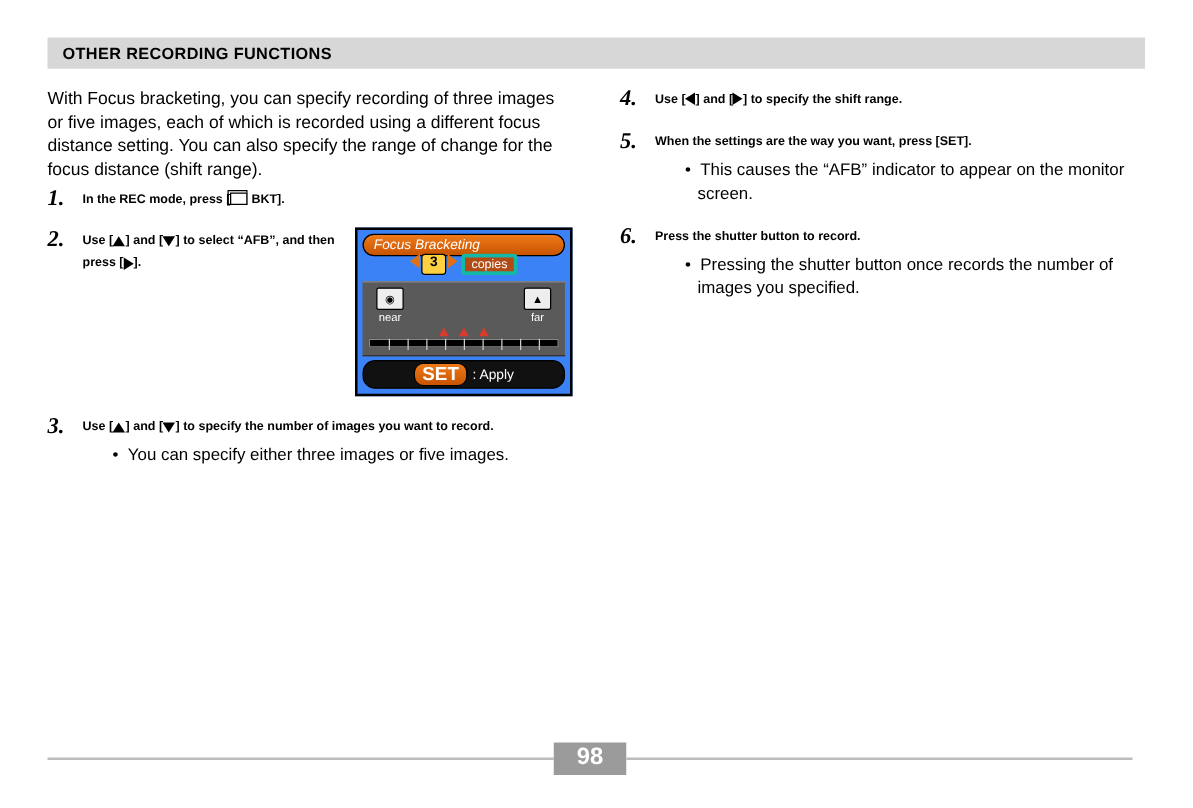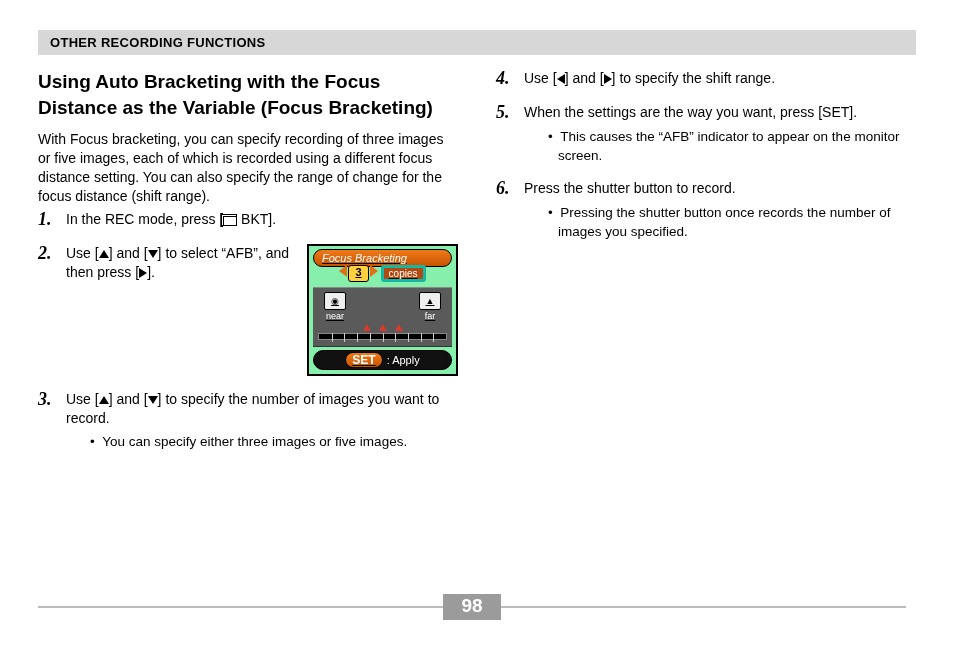--- a/index.html
+++ b/index.html
@@ -54,22 +54,22 @@
   .step .num {
     font-weight: bold;
     font-style: italic;
     font-size: 18px;
     font-family: "Times New Roman", serif;
     min-width: 20px;
     line-height: 1.1;
   }
   .step .body { flex: 1; }
   .step .body .step-text {
-    font-weight: normal;
-    font-size: 14px;
+    font-weight: bold;
+    font-size: 10px;
     line-height: 1.35;
   }
   .sub {
     font-size: 13.5px;
     line-height: 1.4;
     padding-left: 26px;
     text-indent: -10px;
     margin-top: 6px;
     margin-left: 8px;
   }
@@ -89,27 +89,26 @@
   .bkt-icon {
     display:inline-block; width:14px; height:10px; border:1.5px solid #000;
     position:relative; vertical-align:-2px; background:#fff;
   }
   .bkt-icon::after{
     content:""; position:absolute; left:-3px; top:-3px; width:14px; height:10px; border:1.5px solid #000; background:#fff; z-index:-1;
   }
 
   
   .figure {
-    width: 151px;
+    width: 174px;
     border: 2px solid #000;
-    background: #86efac;
+    background: #3b82f6;
     padding: 0;
     position: relative;
     flex-shrink: 0;
-    text-decoration: underline;
   }
   .fig-title {
     background: linear-gradient(#ef7a1a,#c85400);
     color:#fff;
     font-size:11px; font-style:italic;
     padding:2px 8px;
     border:1px solid #000;
     border-radius: 10px;
     margin:3px 4px 0 4px;
   }
@@ -143,21 +142,21 @@
   .scale-markers{ height:8px; display:flex; justify-content:center; gap:8px;}
   .mk{ width:0;height:0; border-left:4px solid transparent; border-right:4px solid transparent; border-bottom:7px solid #d93a2b;}
   .scale-bar{ height:7px; background:#000; border:1px solid #888; margin-top:1px; position:relative;}
   .scale-bar .tick{ position:absolute; top:-1px; width:1px; height:9px; background:#ccc;}
   .fig-footer{
     background:#111; border:1px solid #000; border-radius:10px;
     margin:3px 4px 4px 4px; display:flex; align-items:center; justify-content:center;
     gap:4px; padding:1px 6px;
   }
   .set-pill{
-    background:linear-gradient(#ef7a1a,#c85400); color:#fff; font-size:12px; font-weight:bold;
+    background:linear-gradient(#ef7a1a,#c85400); color:#fff; font-size:15px; font-weight:bold;
     padding:0 6px; border-radius:8px; border:1px solid #000;
   }
   .apply-text{ color:#fff; font-size:11px;text-align:center; }
 
   
   .page-footer{
     position:absolute; left:38px; right:48px; bottom:26px;
     display:flex; align-items:center;
   }
   .pf-line{ flex:1; height:2px; background:#bcbcbc; }
@@ -167,21 +166,20 @@
   }
 </style>
 </head>
 <body>
 
 <div class="header-bar">OTHER RECORDING FUNCTIONS</div>
 
 <div class="columns">
 
   <div class="col">
-    <h2 class="title">Using Auto Bracketing with the Focus Distance as the Variable (Focus Bracketing)</h2>
     <p class="intro">With Focus bracketing, you can specify recording of three images or five images, each of which is recorded using a different focus distance setting. You can also specify the range of change for the focus distance (shift range).</p>
 
     <ol class="steps">
 
       <li class="step">
         <span class="num">1.</span>
         <div class="body">
           <span class="step-text">
             <span>In the REC mode, press [</span><span class="bkt-icon"></span><span> BKT].</span>
           </span>

